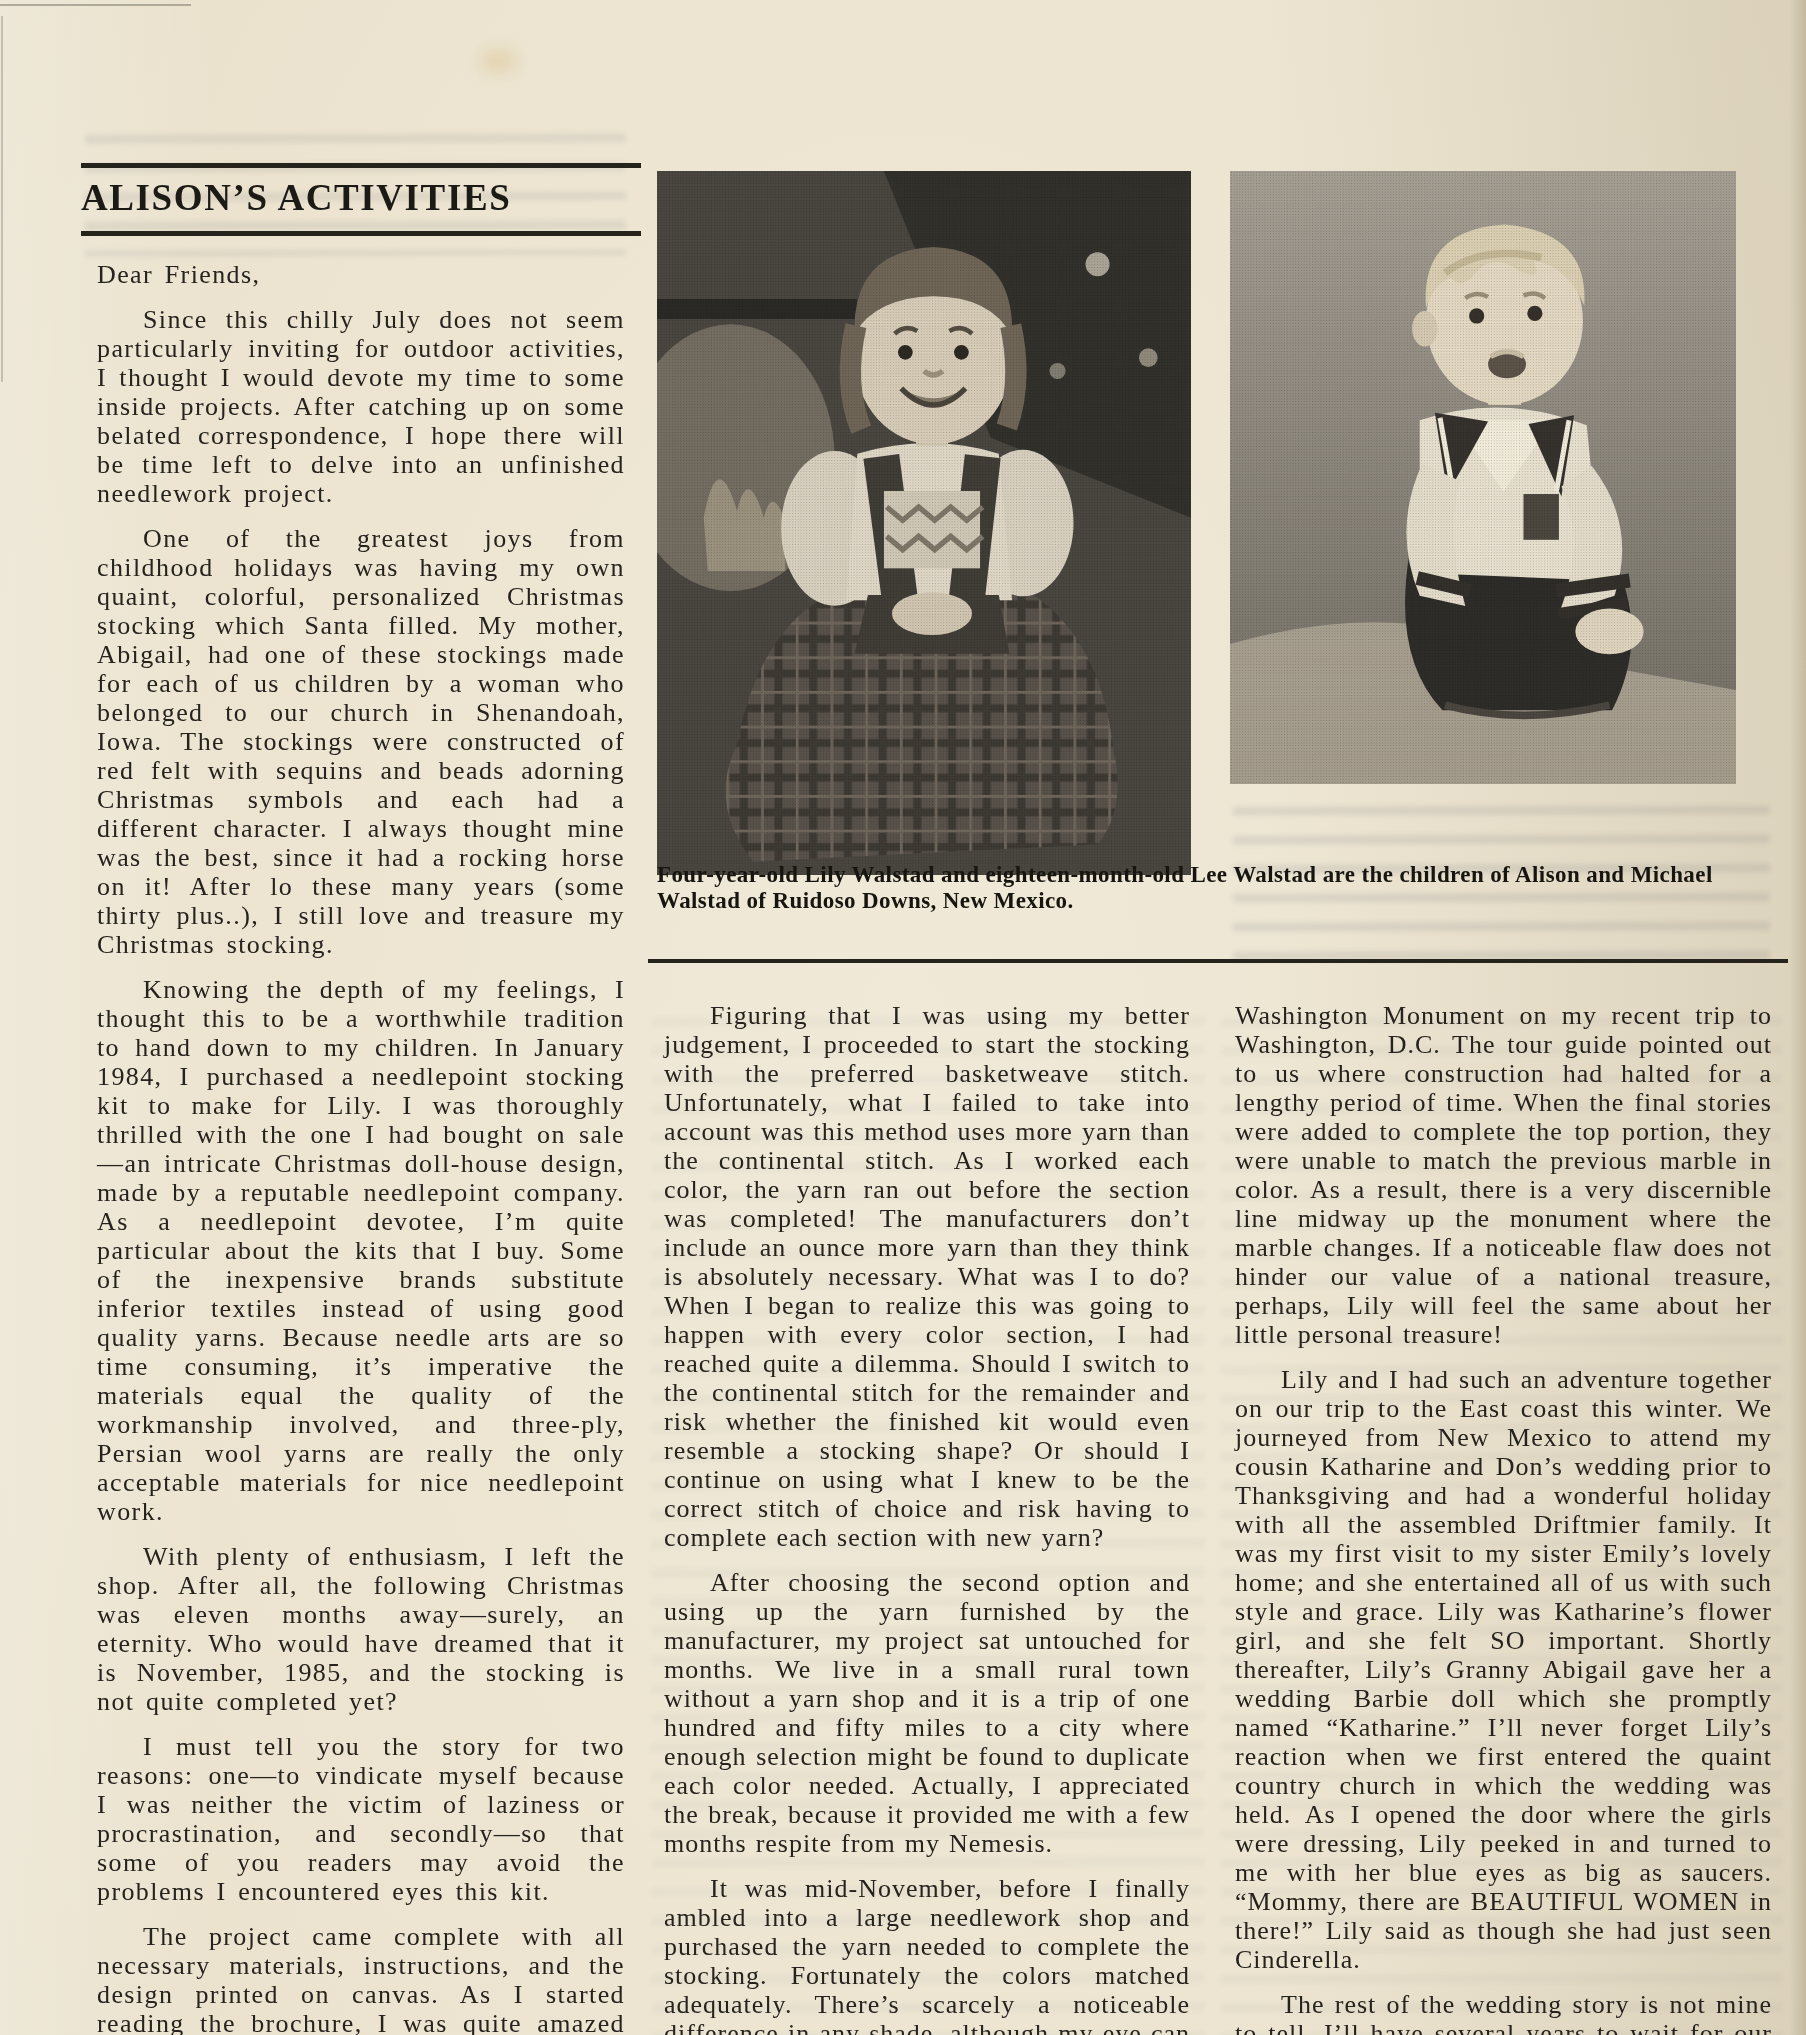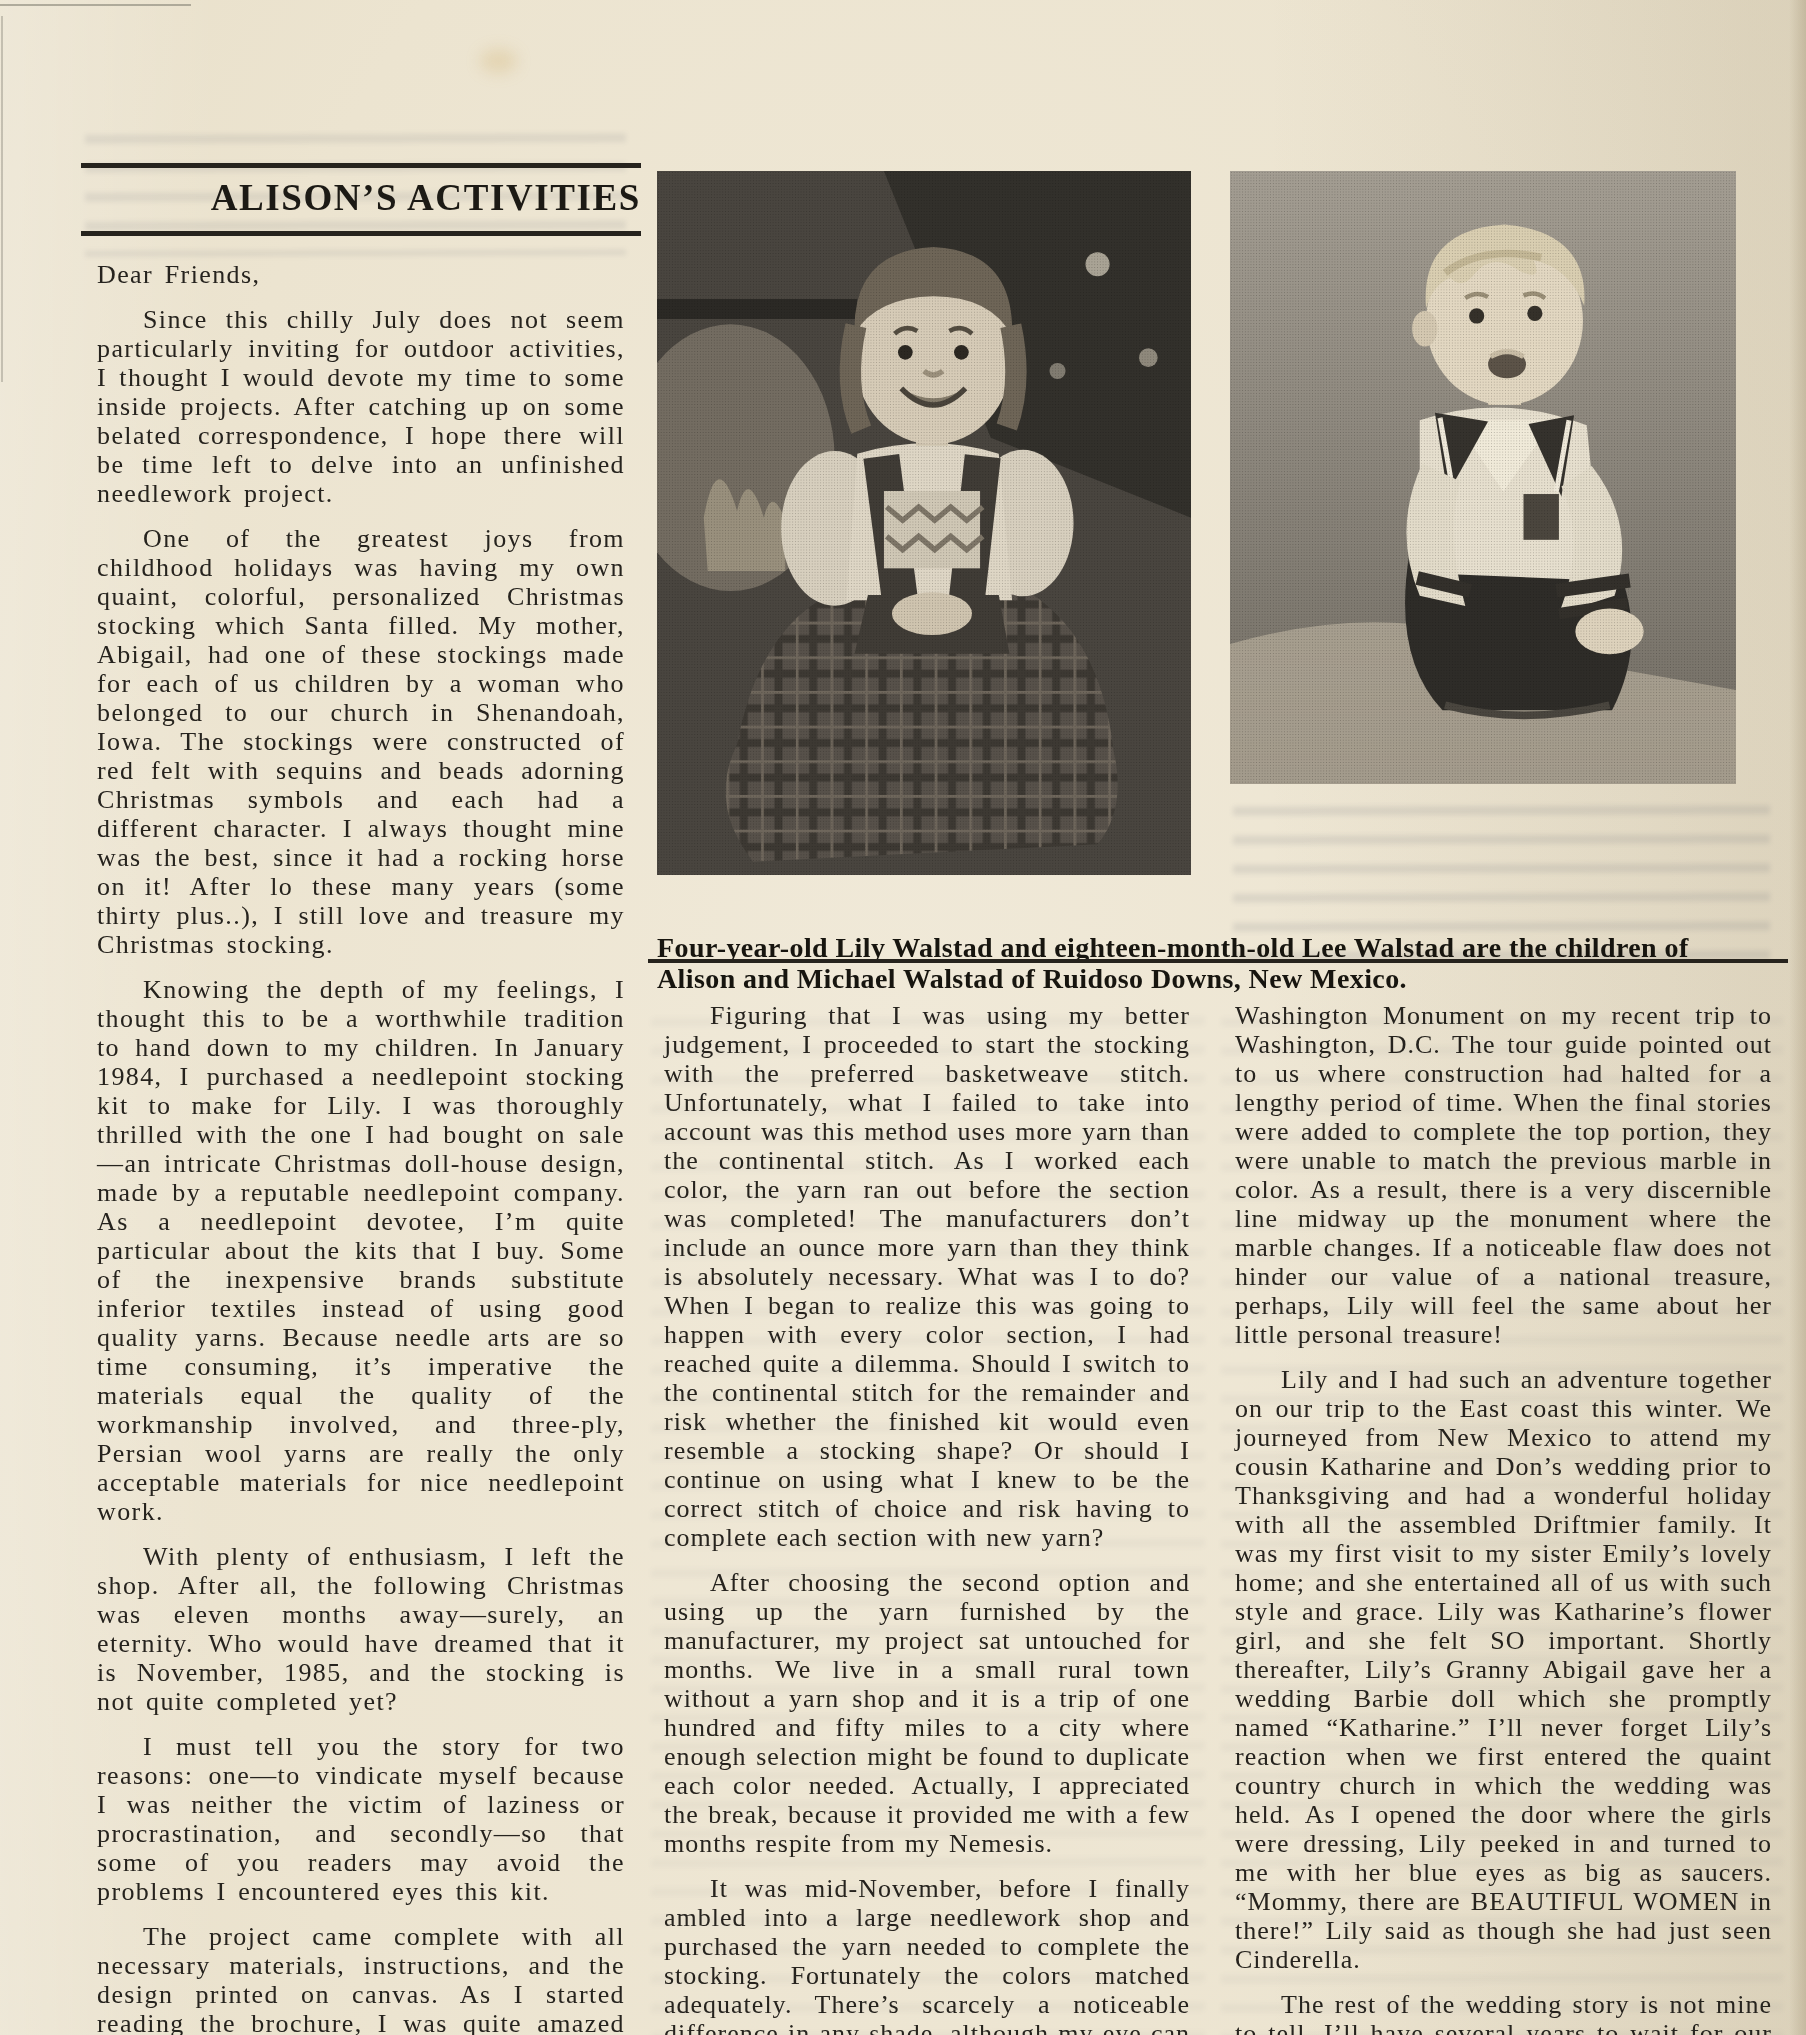--- a/index.html
+++ b/index.html
@@ -34,33 +34,33 @@
   .col p{margin:16px;font-size:26px;line-height:29px;text-align:justify;text-indent:46px;}
   .col1 p{letter-spacing:1.4px;word-spacing:3.7px;}
   .col2 p,.col3 p{letter-spacing:1px;word-spacing:1.6px;}
   .col p.no-indent{text-indent:0;}
   .col1{left:81px;top:163px;width:560px;height:2402px;}
   .col2{left:648px;top:985px;width:558px;height:1608px;}
   .col3{left:1219px;top:985px;width:569px;height:1356px;}
 
   .rule{background:#26231d;}
   .rule-top{height:4.5px;margin-bottom:9.8px;}
-  .title{margin:0;text-align:right;font-size:37px;line-height:42px;letter-spacing:1.6px;color:#1c1a15;}
+  .title{margin:0;text-align:left;font-size:37px;line-height:42px;letter-spacing:1.6px;color:#1c1a15;}
   .rule-mid{height:5.7px;margin-top:11.4px;margin-bottom:23.6px;}
 
   .photo{position:absolute;margin:0;overflow:hidden;background:#55524c;}
   .photo svg{display:block;width:100%;height:100%;}
   .photo::after{content:"";position:absolute;inset:0;
     background-image:radial-gradient(rgba(28,25,20,.25) 0.4px, transparent 0.7px);
     background-size:2.8px 2.8px;mix-blend-mode:multiply;}
   .photo-lily{left:657px;top:171px;width:534px;height:704px;}
   .photo-lee{left:1230px;top:171px;width:506px;height:613px;}
 
-  .caption{position:absolute;left:657px;top:932px;width:1111px;margin:0;
-    font-size:28px;line-height:31px;font-weight:bold;letter-spacing:0.4px;color:#17150f;}
+  .caption{position:absolute;left:657px;top:862px;width:1111px;margin:0;
+    font-size:23px;line-height:26px;font-weight:bold;letter-spacing:0.4px;color:#17150f;}
   .caption-rule{position:absolute;left:648px;top:959px;width:1140px;height:3.7px;}
 </style>
 </head>
 <body>
 
 <div class="page">
 
   <div class="edge-top"></div>
   <div class="edge-left"></div>
   <div class="edge-right"></div>

